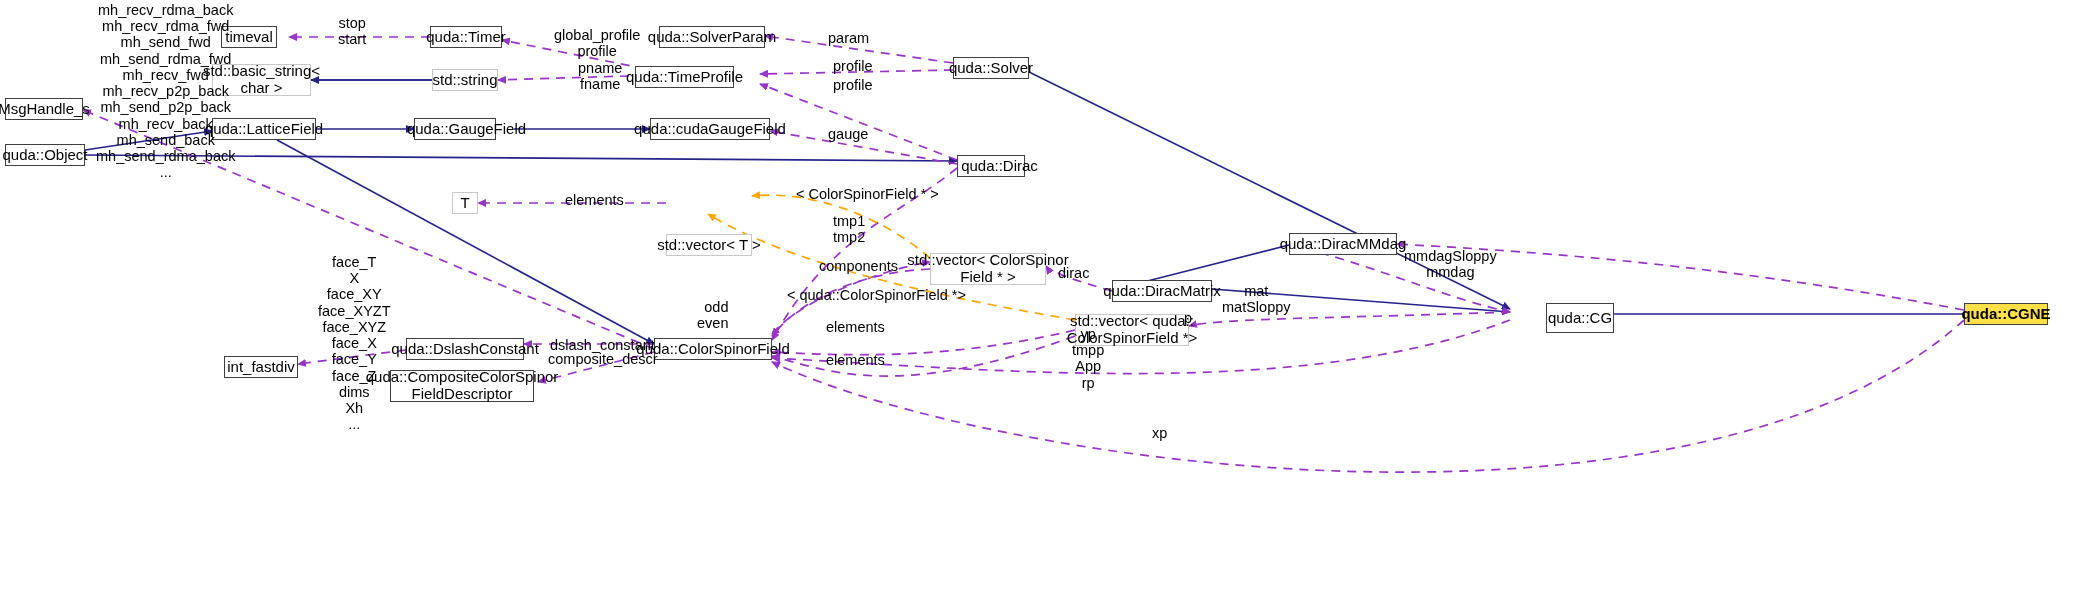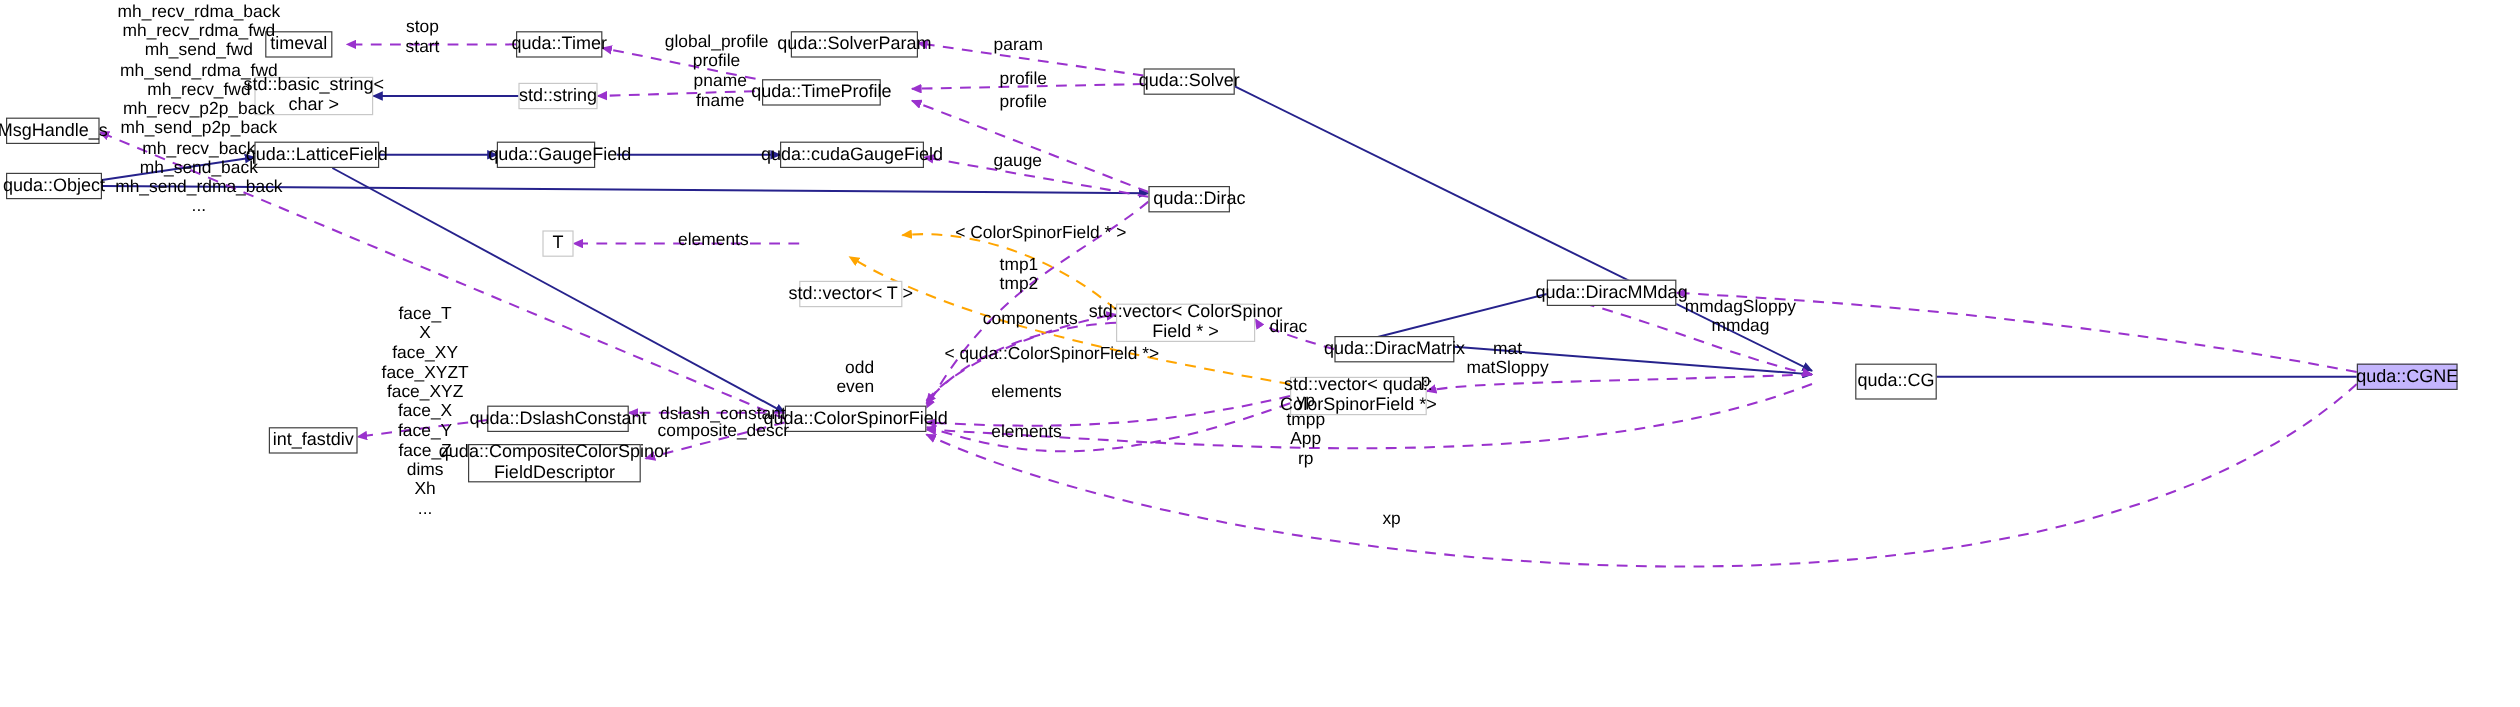--- a/index.html
+++ b/index.html
@@ -3,21 +3,21 @@
 <meta charset="utf-8">
 <style>
   html,body{margin:0;padding:0;background:#ffffff;}
   body{font-family:"Liberation Sans",sans-serif;}
   #canvas{position:relative;width:2100px;height:589px;background:#fff;overflow:hidden;}
   svg#edges{position:absolute;left:0;top:0;width:2100px;height:589px;}
   .node{position:absolute;box-sizing:border-box;display:flex;align-items:center;justify-content:center;
         text-align:center;background:#ffffff;font-size:15px;color:#000;line-height:1.12;}
   .node.solid{border:1.5px solid #404040;}
   .node.light{border:1.5px solid #c8c8c8;}
-  .node.current{border:1.5px solid #404040;background:#c4b5fd;}
+  .node.current{border:1.5px solid #404040;background:#fde047;font-weight:bold;}
   .elabel{position:absolute;font-size:14.5px;color:#000;text-align:center;line-height:1.12;white-space:pre;}
 </style>
 </head>
 <body>
 
 <div id="canvas">
 
   <svg id="edges" viewBox="0 0 2100 589">
     <defs>
       <marker id="ah-blue" markerWidth="9" markerHeight="8" refX="8" refY="4" orient="auto" markerUnits="userSpaceOnUse">

